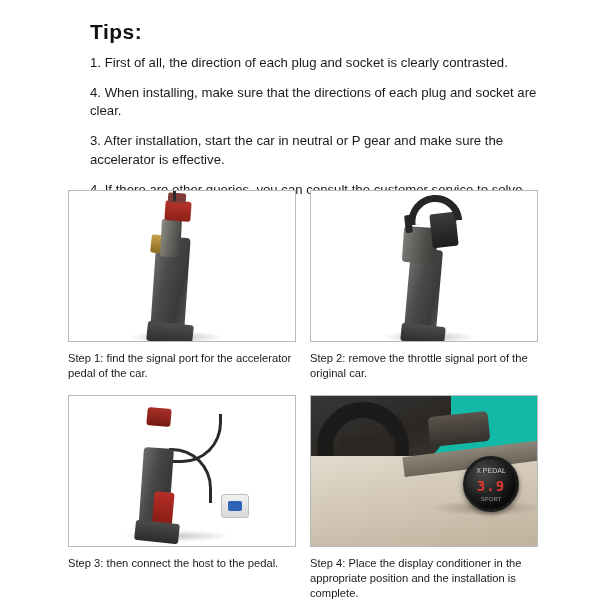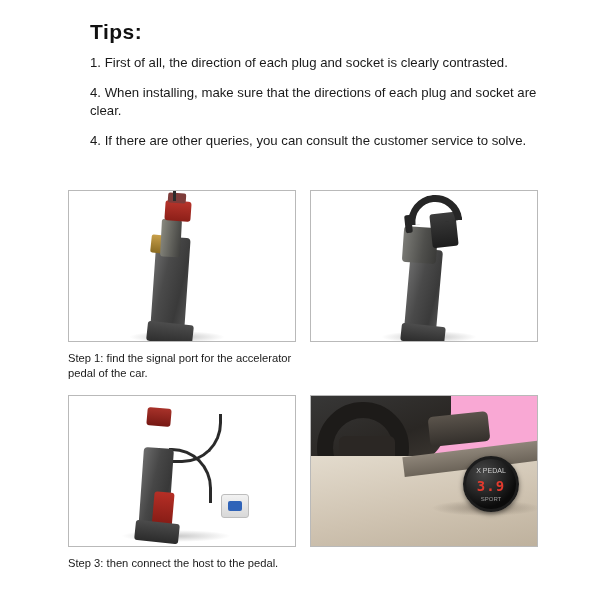--- a/index.html
+++ b/index.html
@@ -195,21 +195,21 @@
   .ph3 .bluechip:after {
     content: ""; position: absolute; left: 6px; top: 6px;
     width: 14px; height: 10px; background: #2f63b8; border-radius: 2px;
   }
   .ph3 .shadow {
     left: 52px; top: 134px; width: 110px; height: 12px;
     background: radial-gradient(ellipse at center, rgba(120,120,120,.4), rgba(255,255,255,0) 70%);
   }
 
   
-  .ph4 { background: #f9a8d4; }
+  .ph4 { background: #14b8a6; }
   .ph4 .dash-dark {
     left: -10px; top: -10px; width: 150px; height: 86px;
     background: linear-gradient(160deg,#3a3a3a 0%,#2a2724 60%,#413c36 100%);
     border-radius: 0 0 60px 0;
   }
   .ph4 .wheel {
     left: 6px; top: 6px; width: 92px; height: 92px;
     border: 16px solid #1d1b19; border-radius: 50%;
     box-sizing: border-box;
   }
@@ -262,20 +262,21 @@
 </head>
 <body>
 
 <div class="page">
 
   <h1 class="tips-title">Tips:</h1>
 
   <div class="tips-list">
     <p class="tip">1. First of all, the direction of each plug and socket is clearly contrasted.</p>
     <p class="tip">4. When installing, make sure that the directions of each plug and socket are clear.</p>
+    <p class="tip">3. After installation, start the car in neutral or P gear and make sure the accelerator is effective.</p>
     <p class="tip">4. If there are other queries, you can consult the customer service to solve.</p>
   </div>
 
   <div class="grid">
 
     <div class="row">
 
       <div class="cell">
         <div class="photo ph1">
           <div class="p shadow"></div>
@@ -293,20 +294,21 @@
       <div class="cell">
         <div class="photo ph2">
           <div class="p shadow"></div>
           <div class="p base"></div>
           <div class="p body"></div>
           <div class="p blackconn"></div>
           <div class="p hooktail"></div>
           <div class="p hook"></div>
           <div class="p foot"></div>
         </div>
+        <div class="caption">Step 2: remove the throttle signal port of the original car.</div>
       </div>
 
     </div>
 
     <div class="row">
 
       <div class="cell">
         <div class="photo ph3">
           <div class="p shadow"></div>
           <div class="p cable-a"></div>
@@ -330,18 +332,19 @@
           <div class="p panel-light"></div>
           <div class="p vent"></div>
           <div class="p trim"></div>
           <div class="p shadow"></div>
           <div class="p display">
             <div class="brand">X PEDAL</div>
             <div class="digits">3.9</div>
             <div class="sub">SPORT</div>
           </div>
         </div>
+        <div class="caption">Step 4: Place the display conditioner in the appropriate position and the installation is complete.</div>
       </div>
 
     </div>
 
   </div>
 </div>
 
 </body></html>

